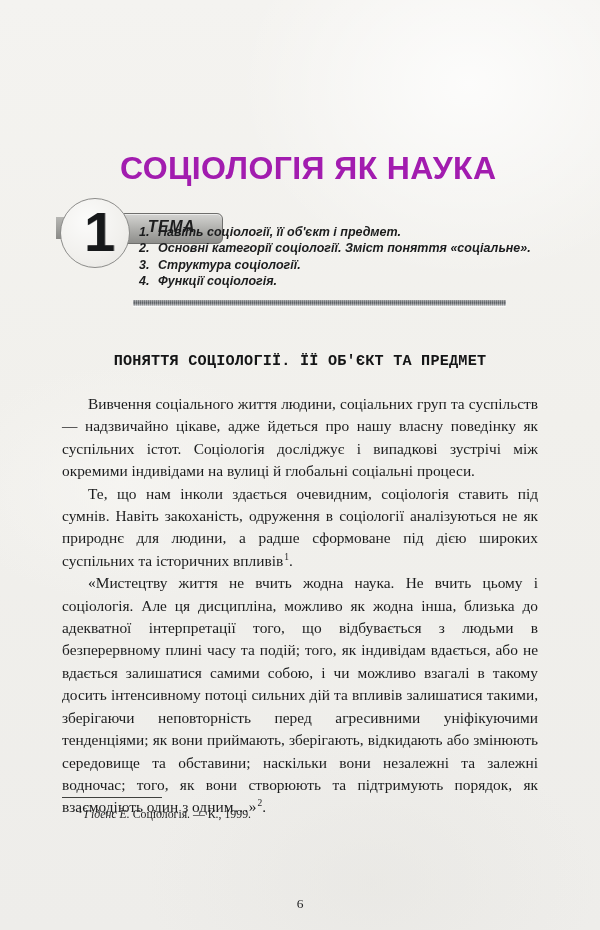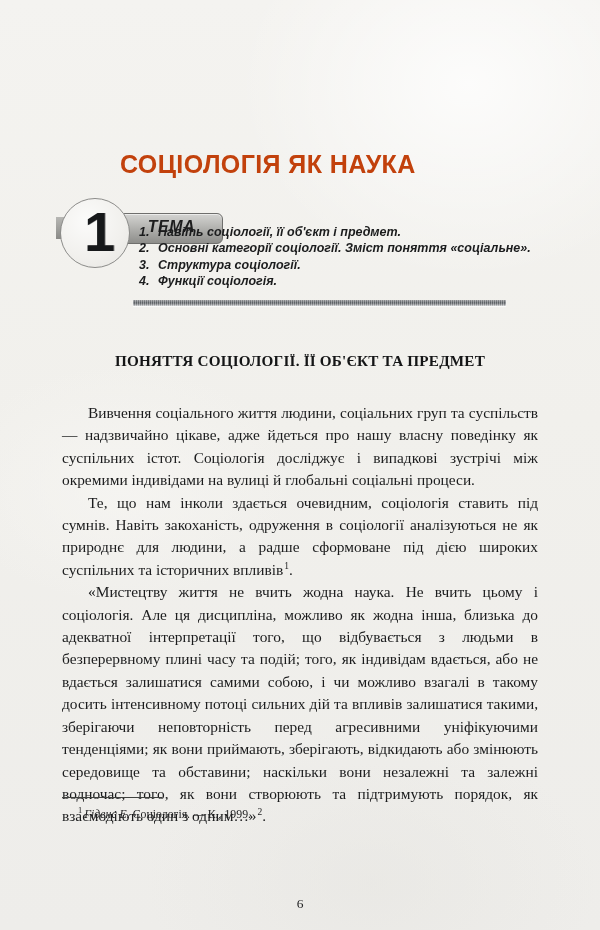--- a/index.html
+++ b/index.html
@@ -94,23 +94,23 @@
     text-align: center;
     text-shadow: 1px 0 0 rgba(0,0,0,0.35);
   }
   .theme-title {
     position: absolute;
     left: 120px;
     top: 150px;
     width: 420px;
     font-family: "Liberation Sans", sans-serif;
     font-weight: bold;
-    font-size: 25px;
+    font-size: 32px;
     letter-spacing: 0.4px;
-    color: #c2410c;
+    color: #a21caf;
   }
 
   
   .topic-list {
     position: absolute;
     left: 139px;
     top: 224px;
     width: 400px;
     font-family: "Liberation Sans", sans-serif;
     font-style: italic;
@@ -153,39 +153,38 @@
       rgba(0,0,0,0.06) 2px);
   }
 
   
   .section-heading {
     position: absolute;
     left: 0;
     top: 352px;
     width: 600px;
     text-align: center;
-    font-family: Liberation Serif, serif;
+    font-family: Liberation Mono, monospace;
     font-weight: bold;
     font-size: 15.2px;
     letter-spacing: 0.2px;
     color: #141516;
   }
 
   
   .body-text {
     position: absolute;
     left: 62px;
     top: 393px;
     width: 476px;
     font-size: 15.4px;
     line-height: 22.4px;
     text-align: justify;
     text-justify: inter-word;
     color: #1b1c1d;
-    margin-top: 9px;
   }
   .body-text p {
     margin: 0;
     text-indent: 26px;
     text-align: justify;
   }
   sup.fn {
     font-size: 9.5px;
     vertical-align: super;
     line-height: 0;

